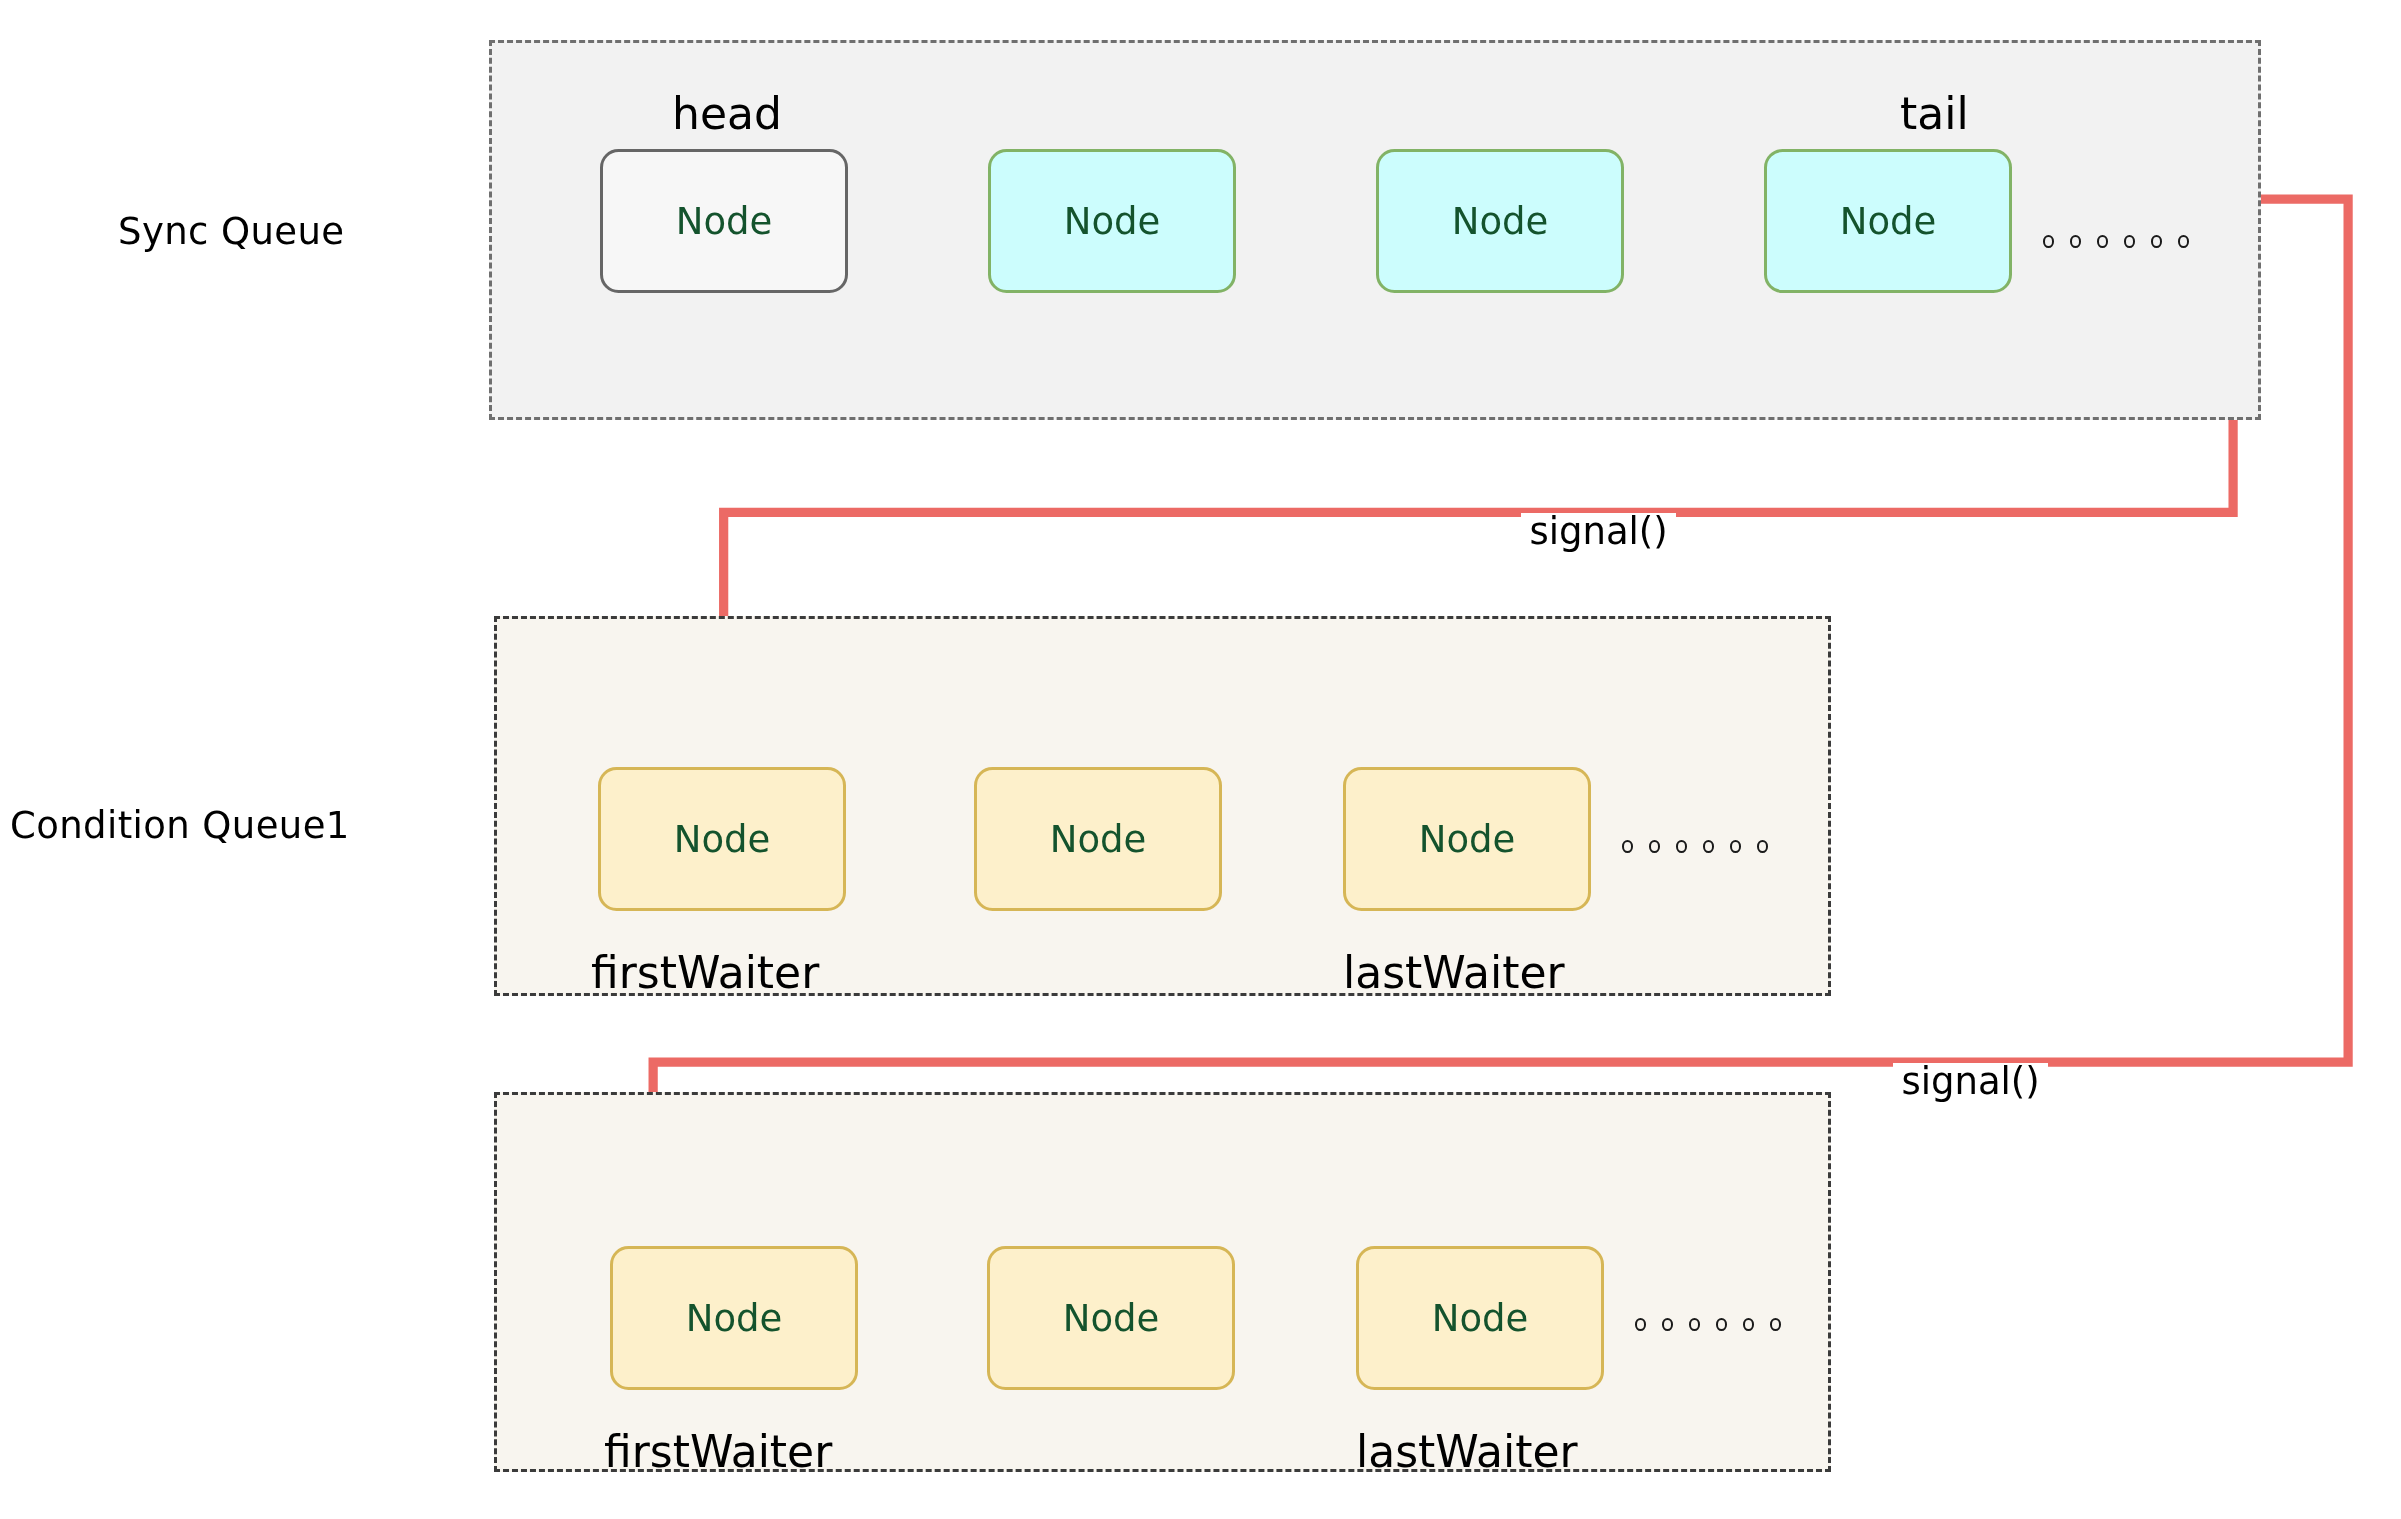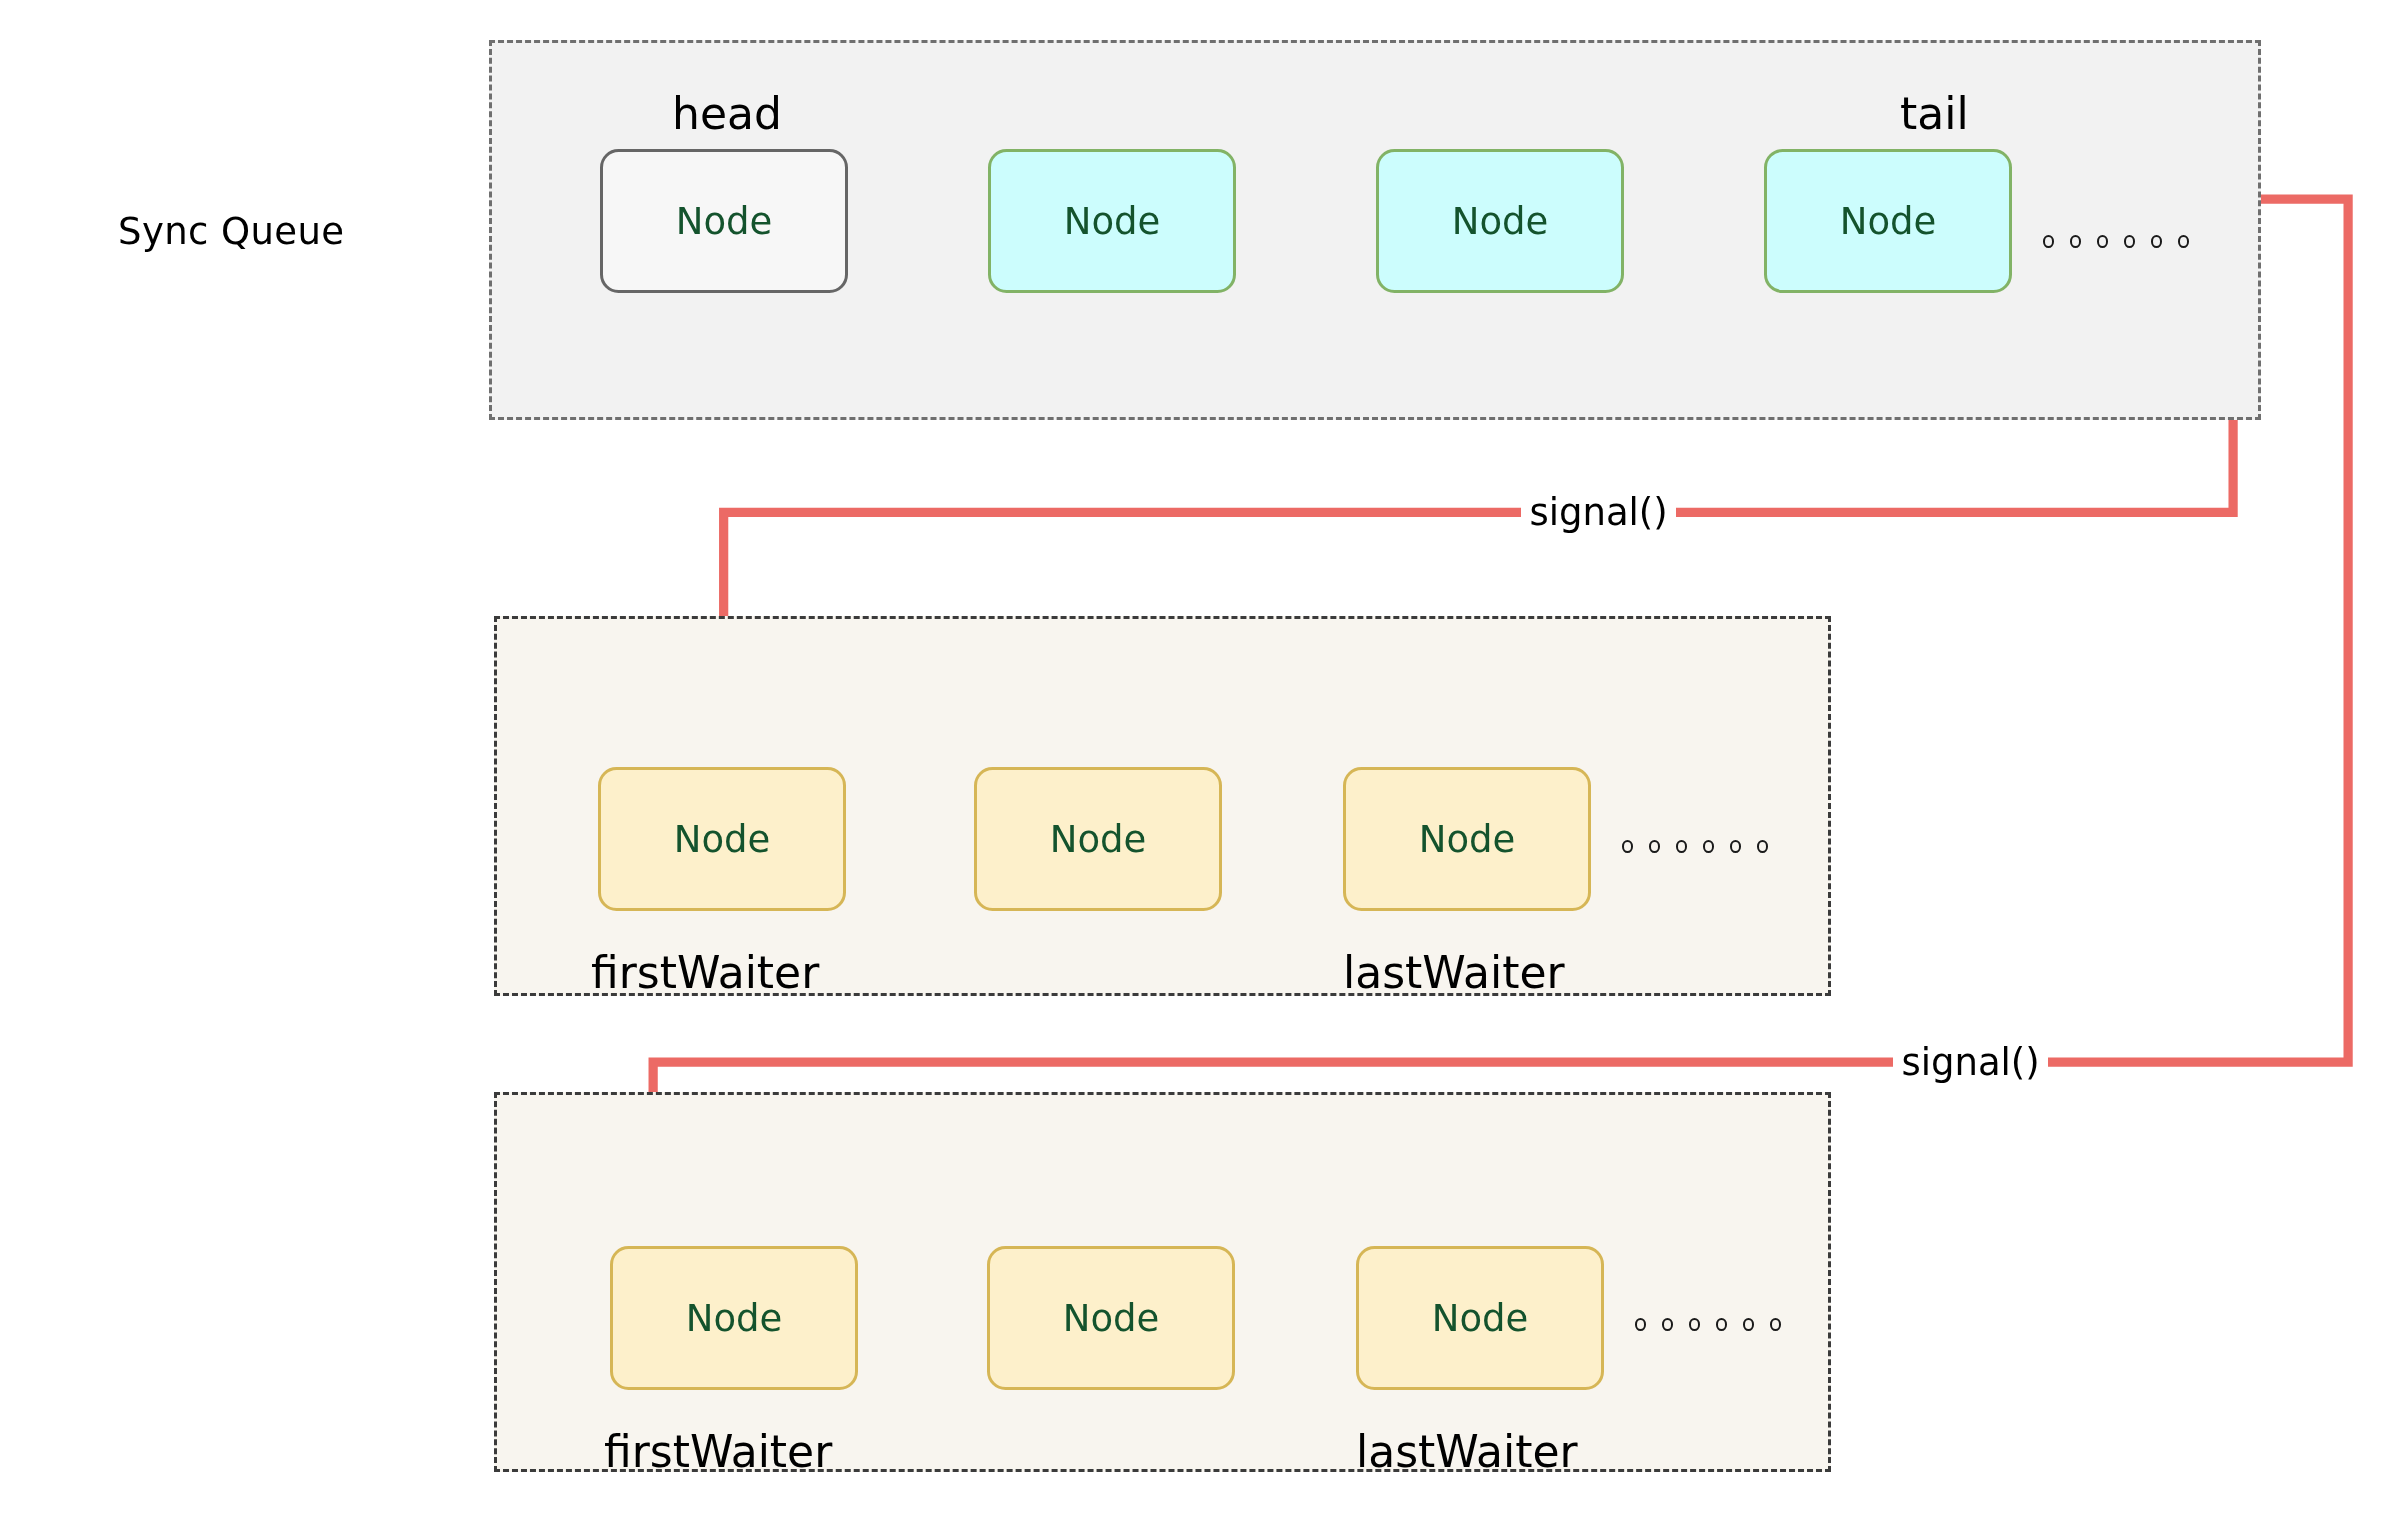--- a/index.html
+++ b/index.html
@@ -112,20 +112,21 @@
   }
   
   .signal-label {
     position: absolute;
     font-size: 37px;
     color: #000000;
     background: #ffffff;
     padding: 0 8.4px;
     white-space: nowrap;
     line-height: 1;
+    margin-top: 19px;
   }
 </style>
 </head>
 <body>
 
 <div id="canvas">
 
   <svg id="svg-layer" viewBox="0 0 2860 1810" xmlns="http://www.w3.org/2000/svg">
     <defs>
       <marker id="grayArrowR" markerWidth="11" markerHeight="11" refX="9" refY="5.5" orient="auto" markerUnits="strokeWidth">
@@ -168,20 +169,21 @@
     <g>
       <path d="M 778,1482 L 778,1265 L 2797,1265 L 2797,237 L 2600,237" fill="none" stroke="#ec6a65" stroke-width="11" stroke-linecap="butt" stroke-linejoin="miter" marker-end="url(#redArrow)"></path>
     </g>
   </svg>
 
   <div class="region region-sync"></div>
   <div class="region region-cond1"></div>
   <div class="region region-cond2"></div>
 
   <div class="row-label lbl-sync">Sync Queue</div>
+  <div class="row-label lbl-cond1">Condition Queue1</div>
 
   <div class="cap" style="left:672px; top:88px;">head</div>
   <div class="cap" style="left:1900px; top:88px;">tail</div>
 
   <div class="node node-head" style="left:600px; top:149px;">Node</div>
   <div class="node node-sync" style="left:988px; top:149px;">Node</div>
   <div class="node node-sync" style="left:1376px; top:149px;">Node</div>
   <div class="node node-sync" style="left:1764px; top:149px;">Node</div>
 
   <div class="dots" style="left:2043px; top:235px;">

